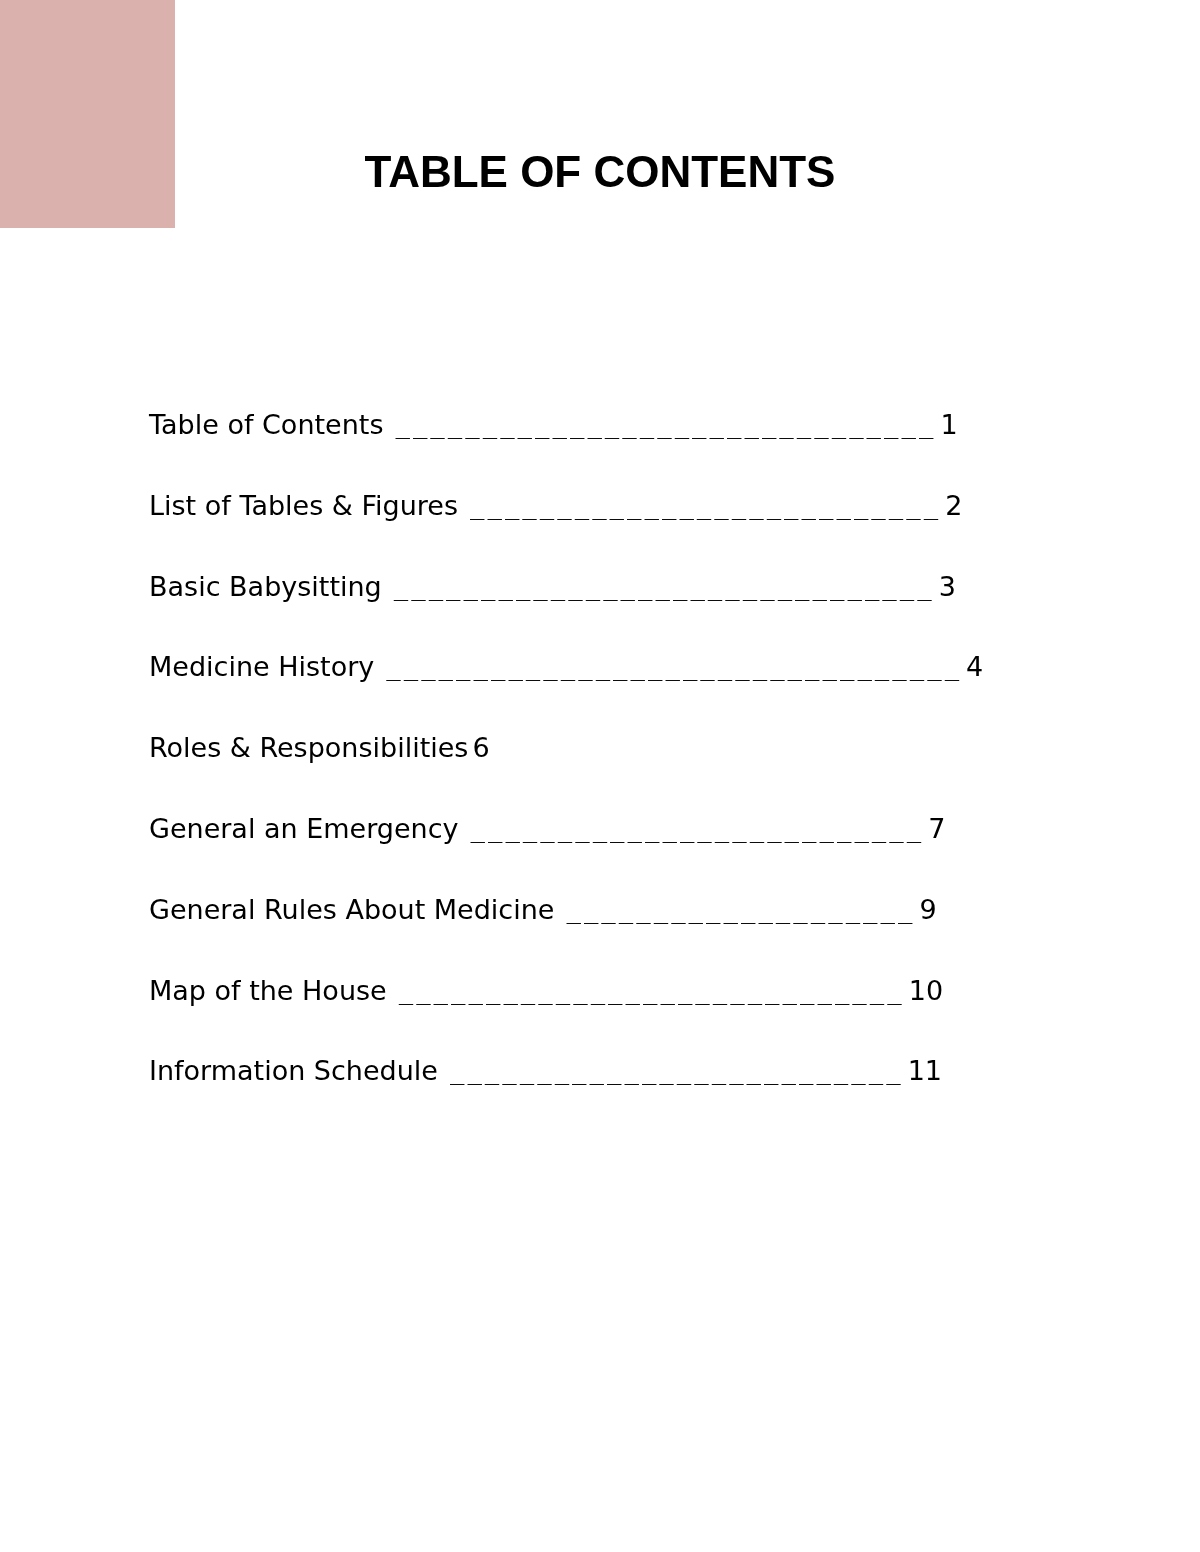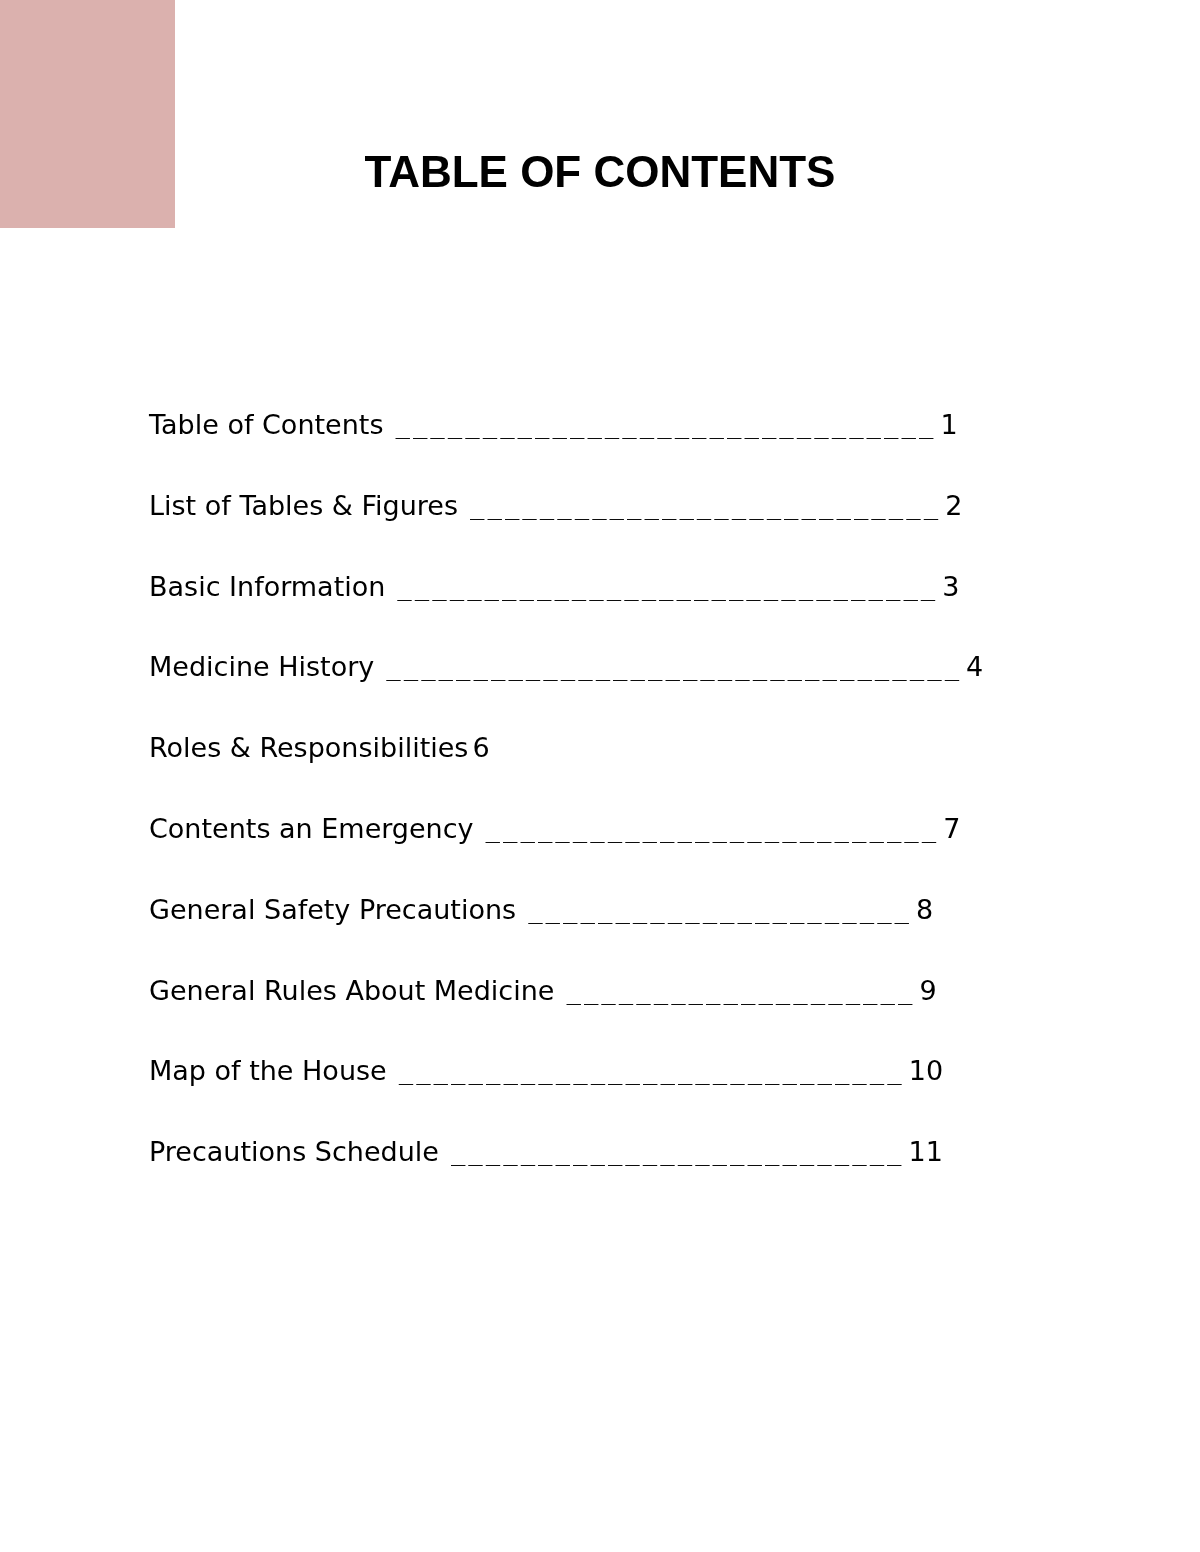--- a/index.html
+++ b/index.html
@@ -43,51 +43,46 @@
     <span class="toc-label">Table of Contents</span>
     <span class="toc-leader">_______________________________</span>
     <span class="toc-page">1</span>
   </div>
   <div class="toc-row">
     <span class="toc-label">List of Tables &amp; Figures</span>
     <span class="toc-leader">___________________________</span>
     <span class="toc-page">2</span>
   </div>
   <div class="toc-row">
-    <span class="toc-label">Basic Information</span>
+    <span class="toc-label">Basic Babysitting</span>
     <span class="toc-leader">_______________________________</span>
     <span class="toc-page">3</span>
   </div>
   <div class="toc-row">
     <span class="toc-label">Medicine History</span>
     <span class="toc-leader">_________________________________</span>
     <span class="toc-page">4</span>
   </div>
   <div class="toc-row">
     <span class="toc-label">Roles &amp; Responsibilities</span>
     <span class="toc-page">6</span>
   </div>
   <div class="toc-row">
-    <span class="toc-label">Contents an Emergency</span>
+    <span class="toc-label">General an Emergency</span>
     <span class="toc-leader">__________________________</span>
     <span class="toc-page">7</span>
-  </div>
-  <div class="toc-row">
-    <span class="toc-label">General Safety Precautions</span>
-    <span class="toc-leader">______________________</span>
-    <span class="toc-page">8</span>
   </div>
   <div class="toc-row">
     <span class="toc-label">General Rules About Medicine</span>
     <span class="toc-leader">____________________</span>
     <span class="toc-page">9</span>
   </div>
   <div class="toc-row">
     <span class="toc-label">Map of the House</span>
     <span class="toc-leader">_____________________________</span>
     <span class="toc-page">10</span>
   </div>
   <div class="toc-row">
-    <span class="toc-label">Precautions Schedule</span>
+    <span class="toc-label">Information Schedule</span>
     <span class="toc-leader">__________________________</span>
     <span class="toc-page">11</span>
   </div>
 </div>
 
 </body></html>

